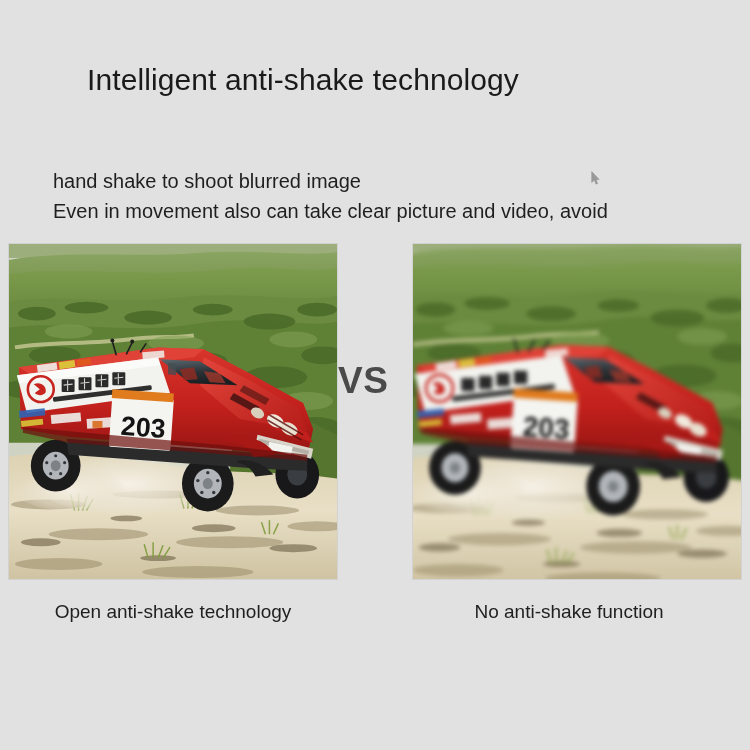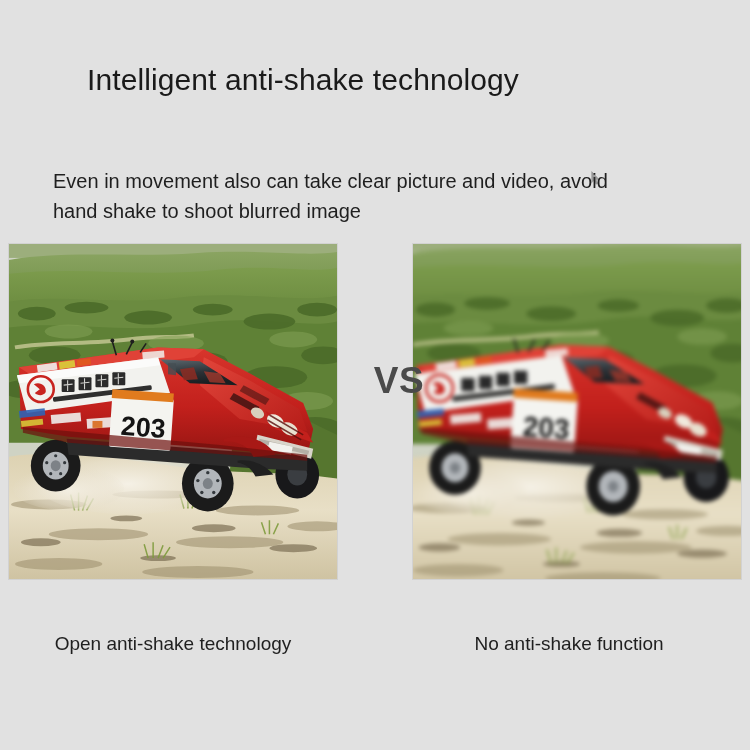--- a/index.html
+++ b/index.html
@@ -83,58 +83,56 @@
     filter: blur(2.1px);
     transform: scale(1.04);
   }
 
   
   .vs-label {
     position: absolute;
     left: 338px;
     top: 360px;
     width: 90px;
-    text-align: center;
+    text-align: left;
     font-size: 37px;
     font-weight: 700;
     color: #4a4a4a;
     letter-spacing: 0.5px;
-    margin-left: 16px;
   }
 
   
   .caption {
     position: absolute;
     top: 601px;
     font-size: 19px;
     color: #1f1f1f;
     font-weight: 400;
-    margin-top: 32px;
   }
   .caption-left {
     left: 8px;
     width: 330px;
     text-align: center;
   }
   .caption-right {
     left: 404px;
     width: 330px;
     text-align: center;
   }
 </style>
 </head>
 <body>
 
 <div class="headline">
   <span class="line1">Intelligent anti-shake technology</span>
 </div>
 
 <div class="subtitle">
+  <span class="sline">hand shake to shoot blurred image</span>
   <span class="sline">Even in movement also can take clear picture and video, avoid</span>
-  <span class="sline">hand shake to shoot blurred image</span>
 </div>
 
 <svg class="cursor-artifact" viewBox="0 0 9 14">
   <path d="M0.7 0.6 L0.7 11.6 L3.3 9.1 L5.0 13.2 L6.6 12.5 L5.0 8.6 L8.2 8.6 Z" fill="#3a3a3a" stroke="#1a1a1a" stroke-width="0.5"></path>
 </svg>
 
 <div class="photo-row">
 
   <div class="photo-frame photo-left">
     <div class="scene">

